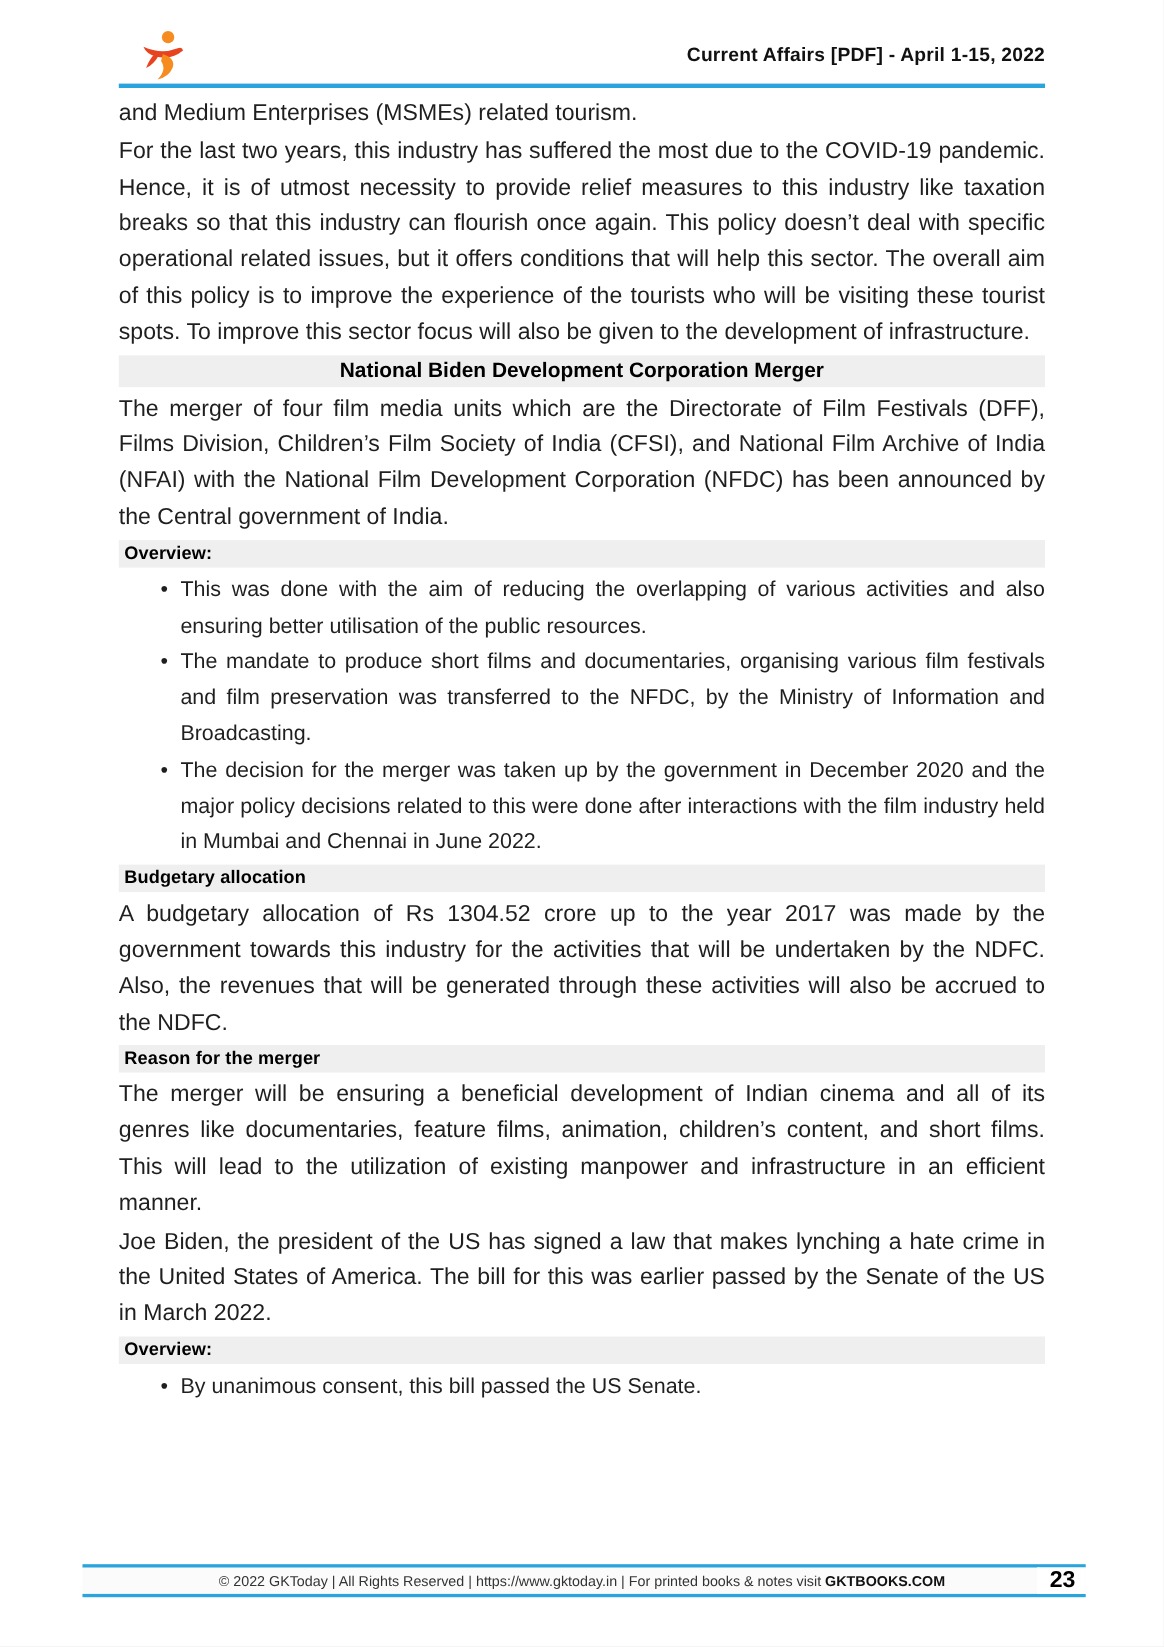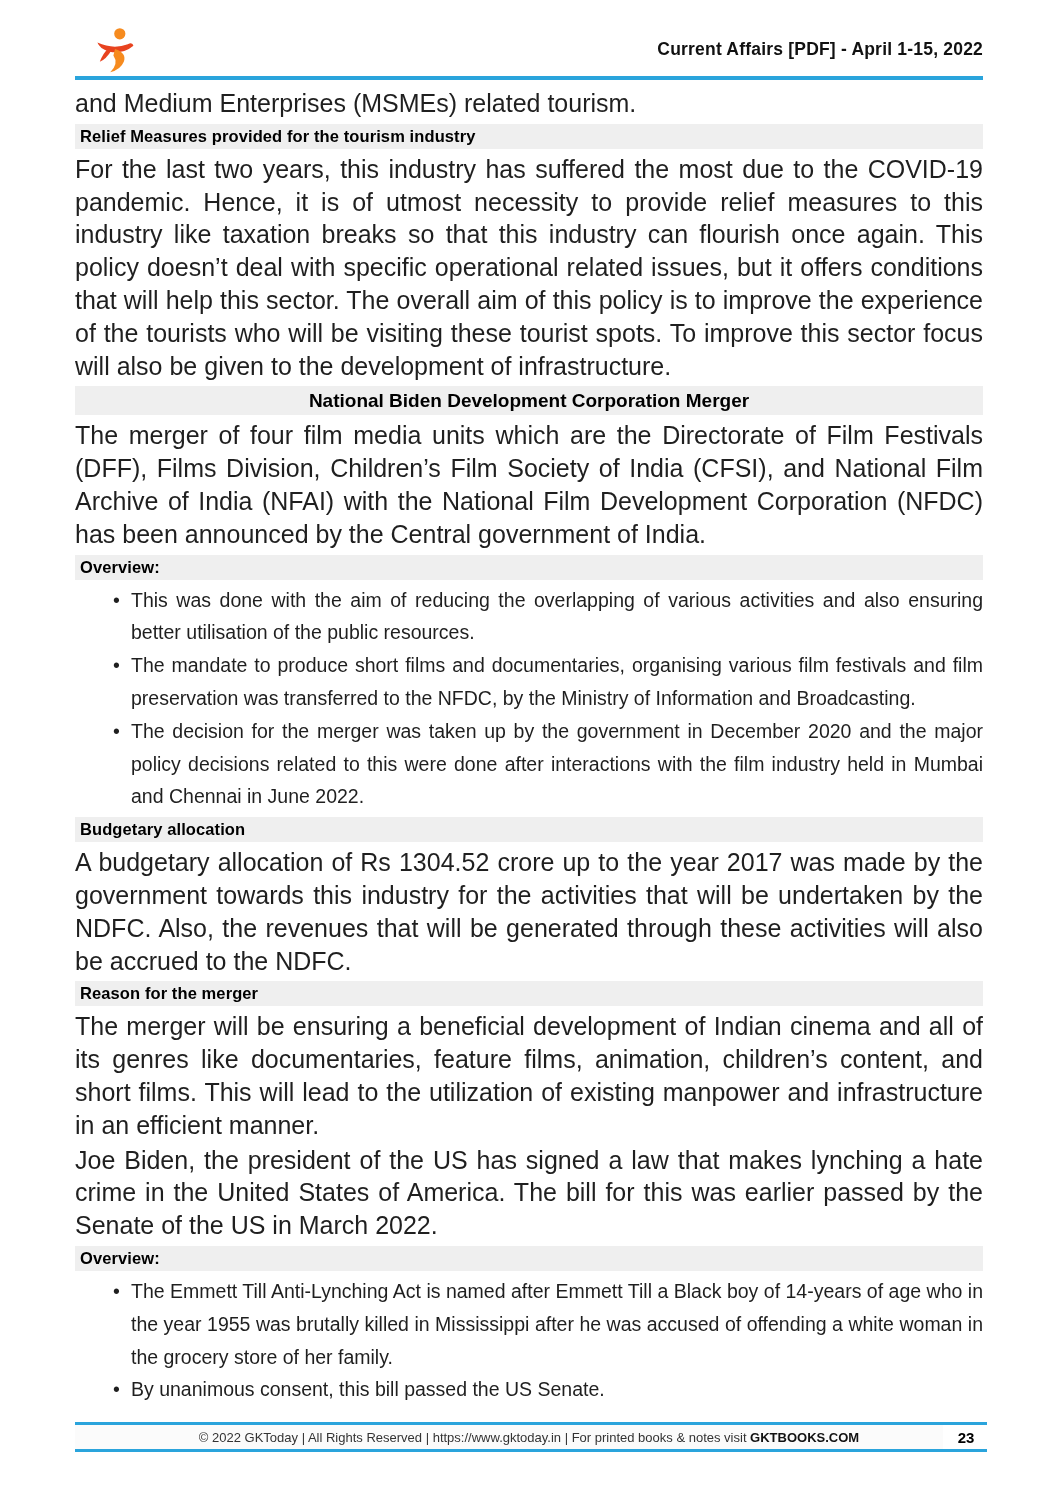--- a/index.html
+++ b/index.html
@@ -9,21 +9,21 @@
   .page {
     position: relative;
     width: 1058px;
     height: 1497px;
     margin: 0 auto;
     background: #ffffff;
     overflow: hidden;
     color: #1f1f1f;
   }
 
-  .inner { padding: 0 75px; }
+  .inner { padding: 0 108px; }
 
   
   .header {
     display: flex;
     align-items: center;
     justify-content: space-between;
     padding-top: 24px;
     height: 74px;
   }
   .logo { width: 48px; height: 48px; margin-left: 16px; }
@@ -32,21 +32,21 @@
     font-weight: 600;
     color: #111;
     letter-spacing: 0.2px;
   }
   .header-rule { height: 4px; background: #2AA4DC; margin-top: 2px; }
 
   
   .doc { padding-top: 7px; }
 
   .para {
-    font-size: 25px;
+    font-size: 21px;
     line-height: 32.8px;
     text-align: justify;
     color: #1f1f1f;
     margin: 0 0 2px 0;
   }
   .para.single { text-align: left; }
 
   .h-left {
     background: #efefef;
     font-weight: bold;
@@ -102,21 +102,21 @@
     flex: 1;
     text-align: center;
     font-size: 13px;
     color: #333;
     padding-left: 40px;
   }
   .footer-text b { font-weight: bold; color: #111; }
   .page-number {
     width: 44px;
     text-align: center;
-    font-size: 15px;
+    font-size: 21px;
     font-weight: bold;
     color: #000;
     background: #ffffff;
     align-self: stretch;
     display: flex;
     align-items: center;
     justify-content: center;
     border-left: 2px solid #ffffff;
   }
 </style>
@@ -134,21 +134,20 @@
         <path d="M26 31 Q19 43 11 46 Q15 35 22 29 Z" fill="#E8431F"></path>
       </svg>
       <div class="header-title">Current Affairs [PDF] - April 1-15, 2022</div>
     </div>
     <div class="header-rule"></div>
 
     <div class="doc">
 
       <p class="para single">and Medium Enterprises (MSMEs) related tourism.</p>
 
-      <div class="h-left">Relief Measures provided for the tourism industry</div>
       <p class="para">For the last two years, this industry has suffered the most due to the COVID-19 pandemic. Hence, it is of utmost necessity to provide relief measures to this industry like taxation breaks so that this industry can flourish once again. This policy doesn’t deal with specific operational related issues, but it offers conditions that will help this sector. The overall aim of this policy is to improve the experience of the tourists who will be visiting these tourist spots. To improve this sector focus will also be given to the development of infrastructure.</p>
 
       <div class="h-center">National Biden Development Corporation Merger</div>
       <p class="para">The merger of four film media units which are the Directorate of Film Festivals (DFF), Films Division, Children’s Film Society of India (CFSI), and National Film Archive of India (NFAI) with the National Film Development Corporation (NFDC) has been announced by the Central government of India.</p>
 
       <div class="h-left">Overview:</div>
       <ul class="bullets">
         <li>This was done with the aim of reducing the overlapping of various activities and also ensuring better utilisation of the public resources.</li>
         <li>The mandate to produce short films and documentaries, organising various film festivals and film preservation was transferred to the NFDC, by the Ministry of Information and Broadcasting.</li>
         <li>The decision for the merger was taken up by the government in December 2020 and the major policy decisions related to this were done after interactions with the film industry held in Mumbai and Chennai in June 2022.</li>
@@ -157,21 +156,20 @@
       <div class="h-left">Budgetary allocation</div>
       <p class="para">A budgetary allocation of Rs 1304.52 crore up to the year 2017 was made by the government towards this industry for the activities that will be undertaken by the NDFC. Also, the revenues that will be generated through these activities will also be accrued to the NDFC.</p>
 
       <div class="h-left">Reason for the merger</div>
       <p class="para">The merger will be ensuring a beneficial development of Indian cinema and all of its genres like documentaries, feature films, animation, children’s content, and short films. This will lead to the utilization of existing manpower and infrastructure in an efficient manner.</p>
 
       <p class="para">Joe Biden, the president of the US has signed a law that makes lynching a hate crime in the United States of America. The bill for this was earlier passed by the Senate of the US in March 2022.</p>
 
       <div class="h-left">Overview:</div>
       <ul class="bullets">
-        <li>The Emmett Till Anti-Lynching Act is named after Emmett Till a Black boy of 14-years of age who in the year 1955 was brutally killed in Mississippi after he was accused of offending a white woman in the grocery store of her family.</li>
         <li>By unanimous consent, this bill passed the US Senate.</li>
       </ul>
 
     </div>
   </div>
 
   <div class="footer">
     <div class="footer-text">
       <span>© 2022 GKToday | All Rights Reserved | https://www.gktoday.in | For printed books &amp; notes visit </span><b>GKTBOOKS.COM</b>
     </div>

